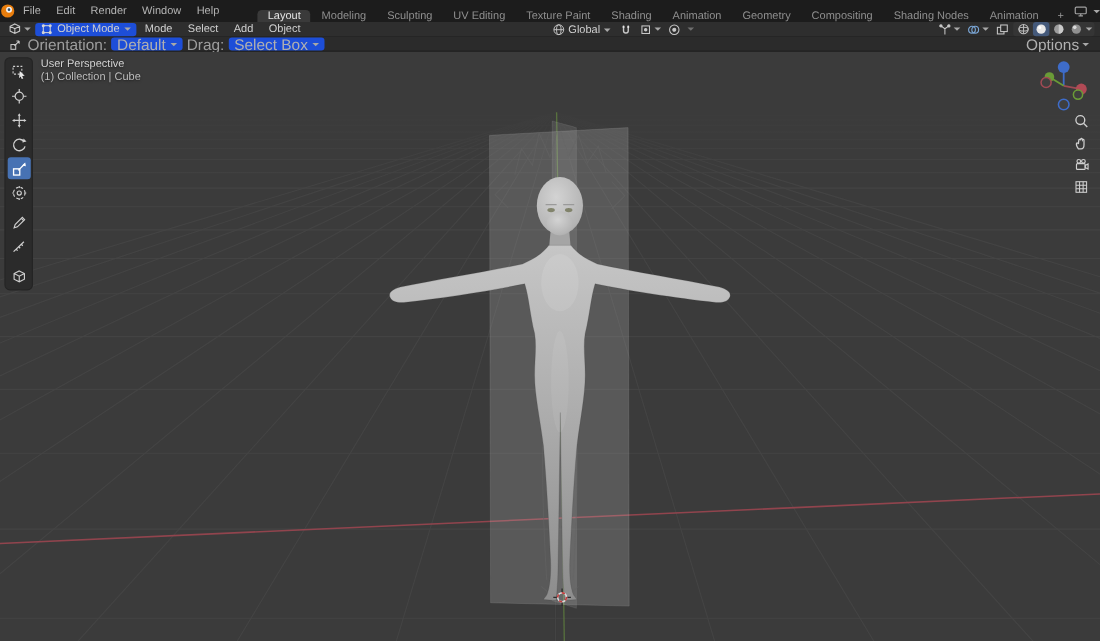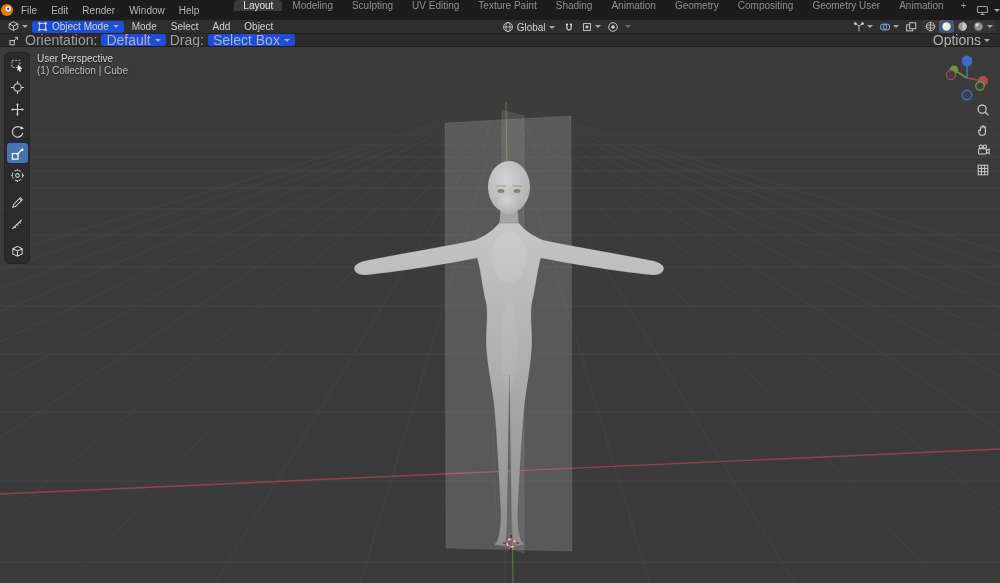--- a/index.html
+++ b/index.html
@@ -4,21 +4,21 @@
 <style>
   *{margin:0;padding:0;box-sizing:border-box;user-select:none;cursor:default}
   html,body{width:1000px;height:583px;overflow:hidden;background:#3b3b3b;
     font-family:"Liberation Sans","DejaVu Sans",sans-serif;color:#c9c9c9}
   #app{position:relative;width:1000px;height:583px}
 
   
   .row1{height:20px;background:#1c1c1c;display:flex;align-items:center;font-size:10px;color:#b4b4b4}
   .logo{width:24px;display:flex;justify-content:center;align-items:center}
   .menu-item{padding:2px 7px;border-radius:3px;white-space:nowrap}
-  .tabs{display:flex;align-items:flex-start;margin-left:28px;gap:1px;height:100%}
+  .tabs{display:flex;align-items:flex-end;margin-left:28px;gap:1px;height:100%}
   .tab{display:flex;align-items:center;padding:0 9px;font-size:10px;color:#8f8f8f;border-radius:4px 4px 0 0;white-space:nowrap}
   .tab.active{background:#3a3a3a;color:#e6e6e6}
   .tab.addtab{color:#9a9a9a;padding:0 7px}
   .row1-right{margin-left:auto;display:flex;align-items:center;gap:3px;padding-right:7px}
 
   
   .row2{height:14px;background:#2e2e2e;border-bottom:1px solid #232323;display:flex;align-items:center;font-size:10px;color:#d0d0d0;padding:0 5px;gap:2px}
   .row3{height:13px;background:#2b2b2b;border-bottom:1px solid #1e1e1e;display:flex;align-items:center;font-size:14px;color:#b0b0b0;padding:0 6px;gap:4px}
   .dd{display:flex;align-items:center;gap:4px;background:#1d4ed8;border-radius:3px;padding:0 5px;height:12px;white-space:nowrap}
   .flat{display:flex;align-items:center;gap:3px;padding:0 4px;white-space:nowrap}
@@ -68,21 +68,21 @@
     <div class="tabs">
       <div class="tab active">Layout</div>
       <div class="tab">Modeling</div>
       <div class="tab">Sculpting</div>
       <div class="tab">UV Editing</div>
       <div class="tab">Texture Paint</div>
       <div class="tab">Shading</div>
       <div class="tab">Animation</div>
       <div class="tab">Geometry</div>
       <div class="tab">Compositing</div>
-      <div class="tab">Geometry User</div>
+      <div class="tab">Shading Nodes</div>
       <div class="tab">Animation</div>
       <div class="tab addtab">+</div>
     </div>
 
     <div class="row1-right">
       <span class="ibtn">
         <svg width="13" height="11" viewBox="0 0 13 11" stroke="#9f9f9f" fill="none" stroke-width="1.1">
             <rect x="1.5" y="1.5" width="10" height="6" rx="1"></rect>
             <path d="M4.5 9.5 H8.5 M6.5 7.5 V9.5"></path>
           </svg>

